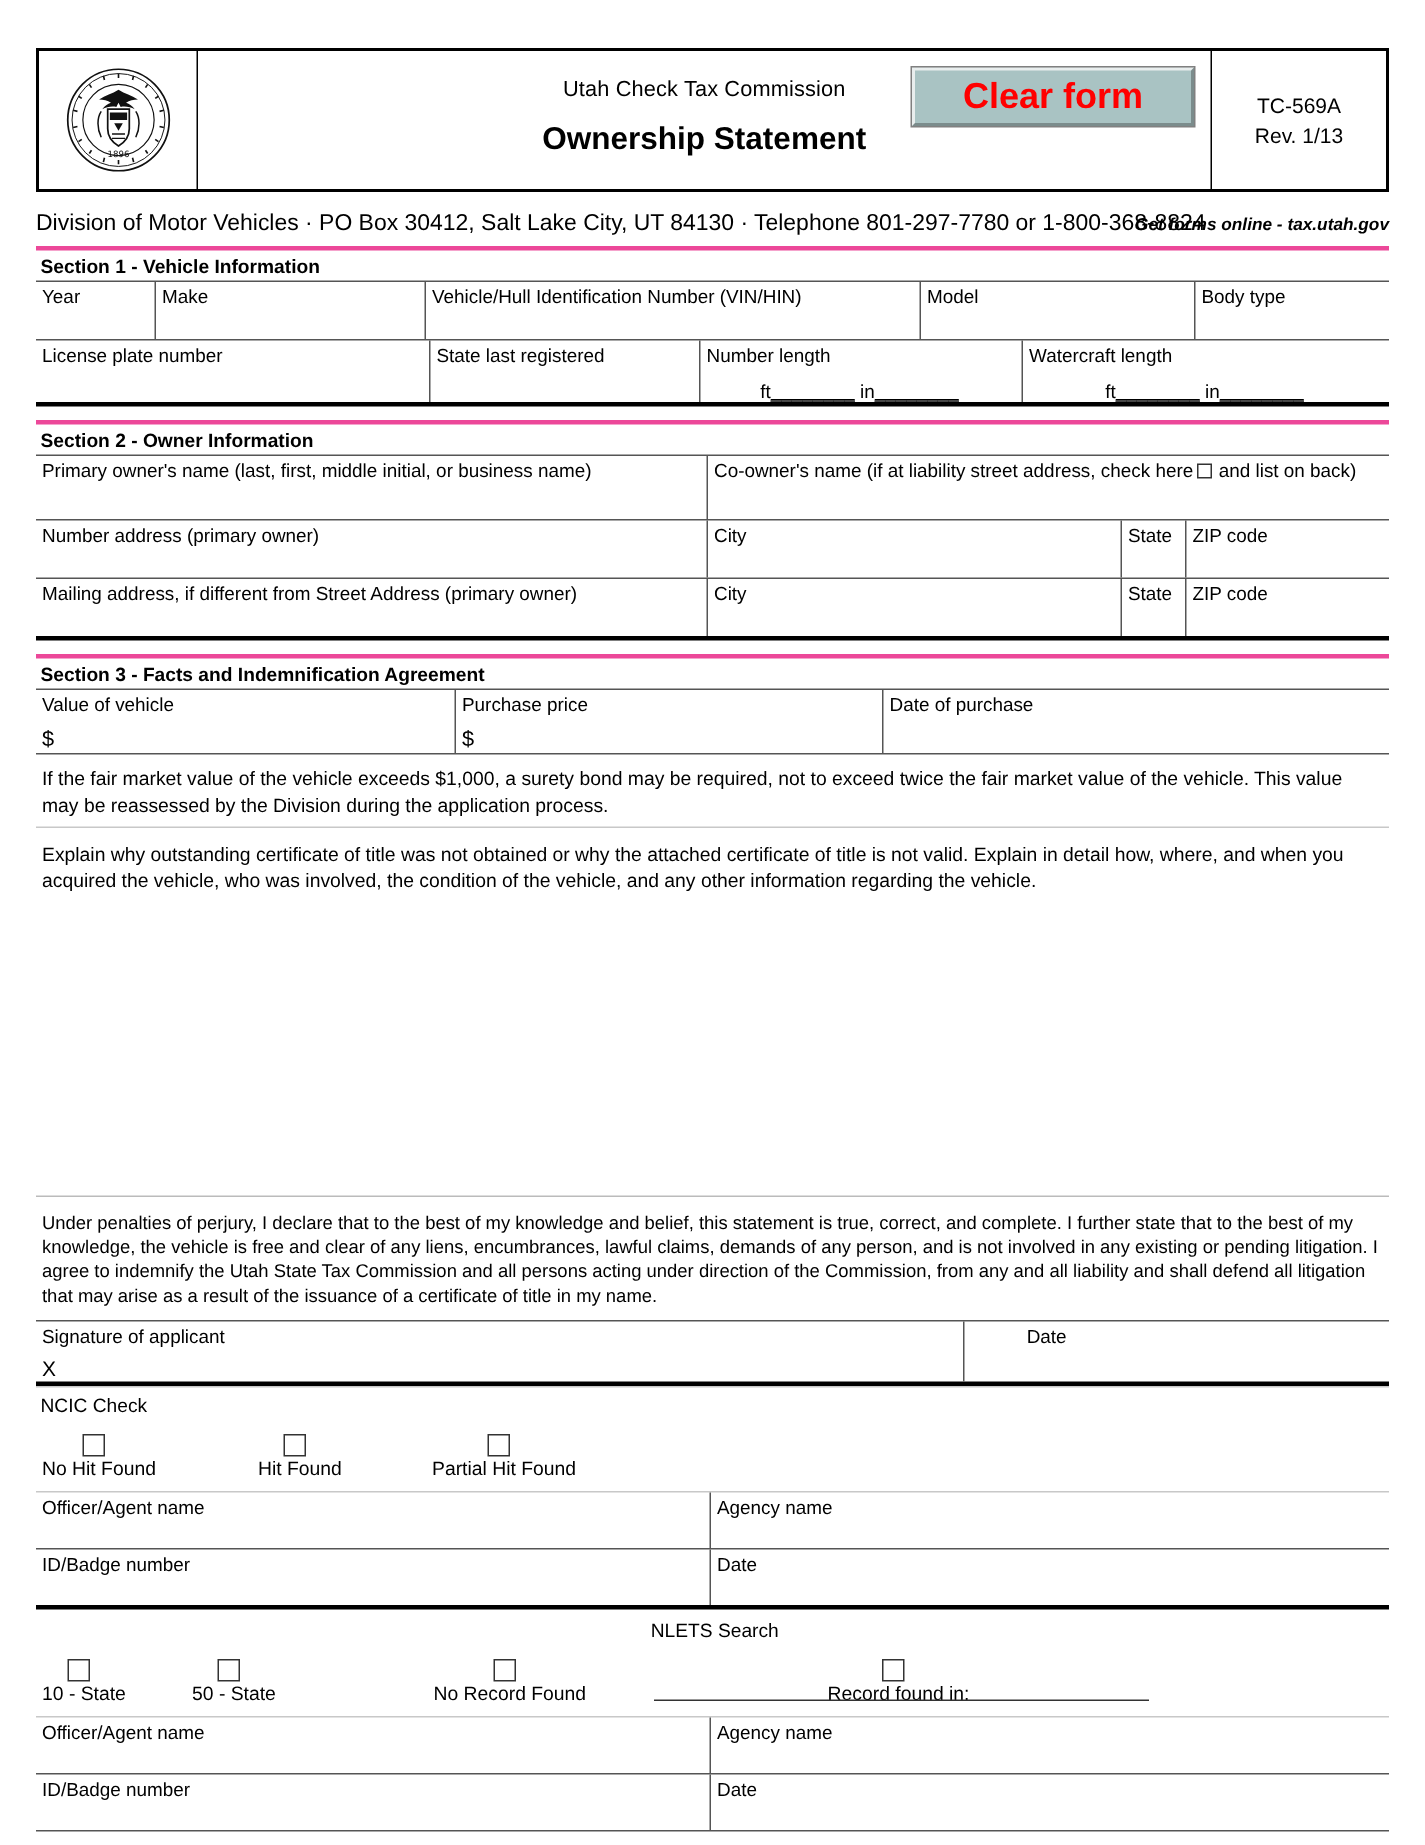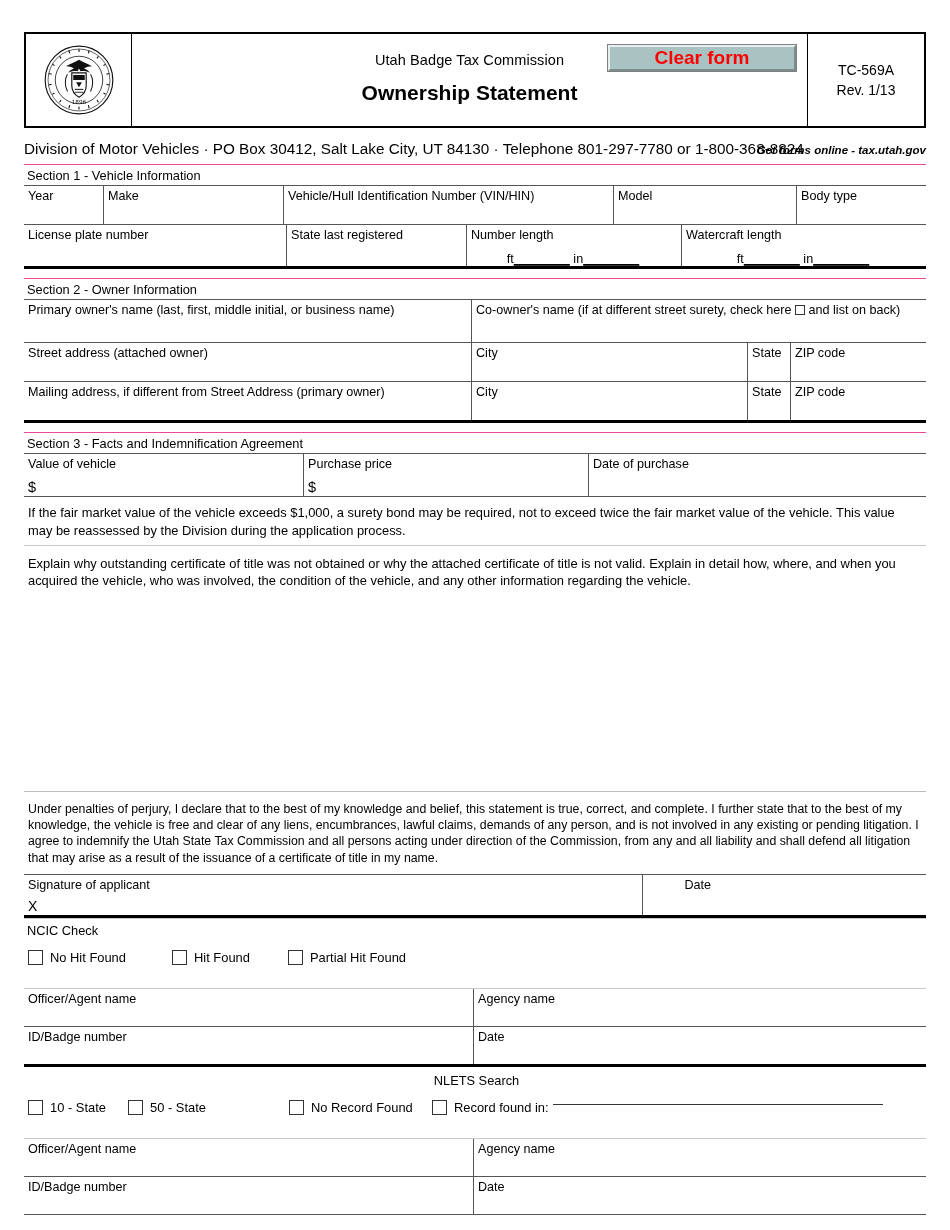--- a/index.html
+++ b/index.html
@@ -65,30 +65,30 @@
     top: 47px;
     text-align: center;
     font-size: 21px;
     font-weight: bold;
   }
   .clear-btn {
     position: absolute;
     right: 11px;
     top: 11px;
     width: 188px;
-    height: 26px;
+    height: 39px;
     background: #a9c3c3;
     border-top: 2px solid #e9eeee;
     border-left: 2px solid #e9eeee;
     border-right: 2px solid #7b8c8c;
     border-bottom: 2px solid #7b8c8c;
     outline: 1px solid #808080;
     color: #ff0000;
     font-weight: bold;
-    font-size: 19px;
+    font-size: 24px;
     display: flex;
     align-items: center;
     justify-content: center;
     box-sizing: border-box;
     cursor: pointer;
   }
   .hdr-right {
     width: 116px;
     flex: none;
     display: flex;
@@ -117,23 +117,23 @@
     right: 0;
     top: 8px;
     font-size: 11.5px;
     font-style: italic;
     font-weight: bold;
   }
 
   
   .sec-head {
     font-size: 12.8px;
-    font-weight: normal;
+    font-weight: bold;
     padding: 3px 0 2px 3px;
-    border-top: 1px solid #ec4899;
+    border-top: 3px solid #ec4899;
     margin-top: 0;
   }
 
   
   .row {
     display: flex;
     border-top: 1px solid #999;
     box-sizing: border-box;
   }
   .row.dark { border-top: 1px solid #555; }
@@ -186,20 +186,21 @@
     height: 38px;
     margin-top: 12px;
   }
   .cbitem {
     position: absolute;
     top: 0;
     display: flex;
     align-items: center;
     font-size: 12.9px;
     cursor: pointer;
+    flex-direction: column;
   }
   .cbox {
     width: 15px;
     height: 15px;
     border: 1.4px solid #333;
     background: #fff;
     margin-right: 7px;
     flex: none;
     box-sizing: border-box;
   }
@@ -276,21 +277,21 @@
           <path d="M44 67 L56 67" stroke="#111" stroke-width="1.2"></path>
 
           <path d="M34 42 C30 48 30 58 34 66" fill="none" stroke="#111" stroke-width="1.4"></path>
           <path d="M66 42 C70 48 70 58 66 66" fill="none" stroke="#111" stroke-width="1.4"></path>
 
           <text x="50" y="84" font-size="8" text-anchor="middle" fill="#111" font-family="DejaVu Sans, sans-serif">1896</text>
         </svg>
       </span>
     </div>
     <div class="hdr-mid">
-      <div class="hdr-agency">Utah Badge Tax Commission</div>
+      <div class="hdr-agency">Utah Check Tax Commission</div>
       <div class="hdr-title">Ownership Statement</div>
       <div class="clear-btn">Clear form</div>
     </div>
     <div class="hdr-right">
       <div>TC-569A</div>
       <div>Rev. 1/13</div>
     </div>
   </div>
 
   <div class="addrline">
@@ -335,27 +336,27 @@
     </div>
   </div>
 
   <div class="sec-head" style="margin-top:9px;">Section 2 - Owner Information</div>
 
   <div class="row dark">
     <div class="cell" style="width:448px;min-height:42px;">
       <span class="lbl">Primary owner's name (last, first, middle initial, or business name)</span>
     </div>
     <div class="cell nb" style="width:454px;min-height:42px;">
-      <span class="lbl"><span>Co-owner's name (if at different street surety, check here</span><span class="cbox tiny"></span><span>and list on back)</span></span>
+      <span class="lbl"><span>Co-owner's name (if at liability street address, check here</span><span class="cbox tiny"></span><span>and list on back)</span></span>
     </div>
   </div>
 
   <div class="row dark">
     <div class="cell" style="width:448px;">
-      <span class="lbl">Street address (attached owner)</span>
+      <span class="lbl">Number address (primary owner)</span>
     </div>
     <div class="cell" style="width:276px;">
       <span class="lbl">City</span>
     </div>
     <div class="cell" style="width:43px;">
       <span class="lbl">State</span>
     </div>
     <div class="cell nb" style="width:135px;">
       <span class="lbl">ZIP code</span>
     </div>

